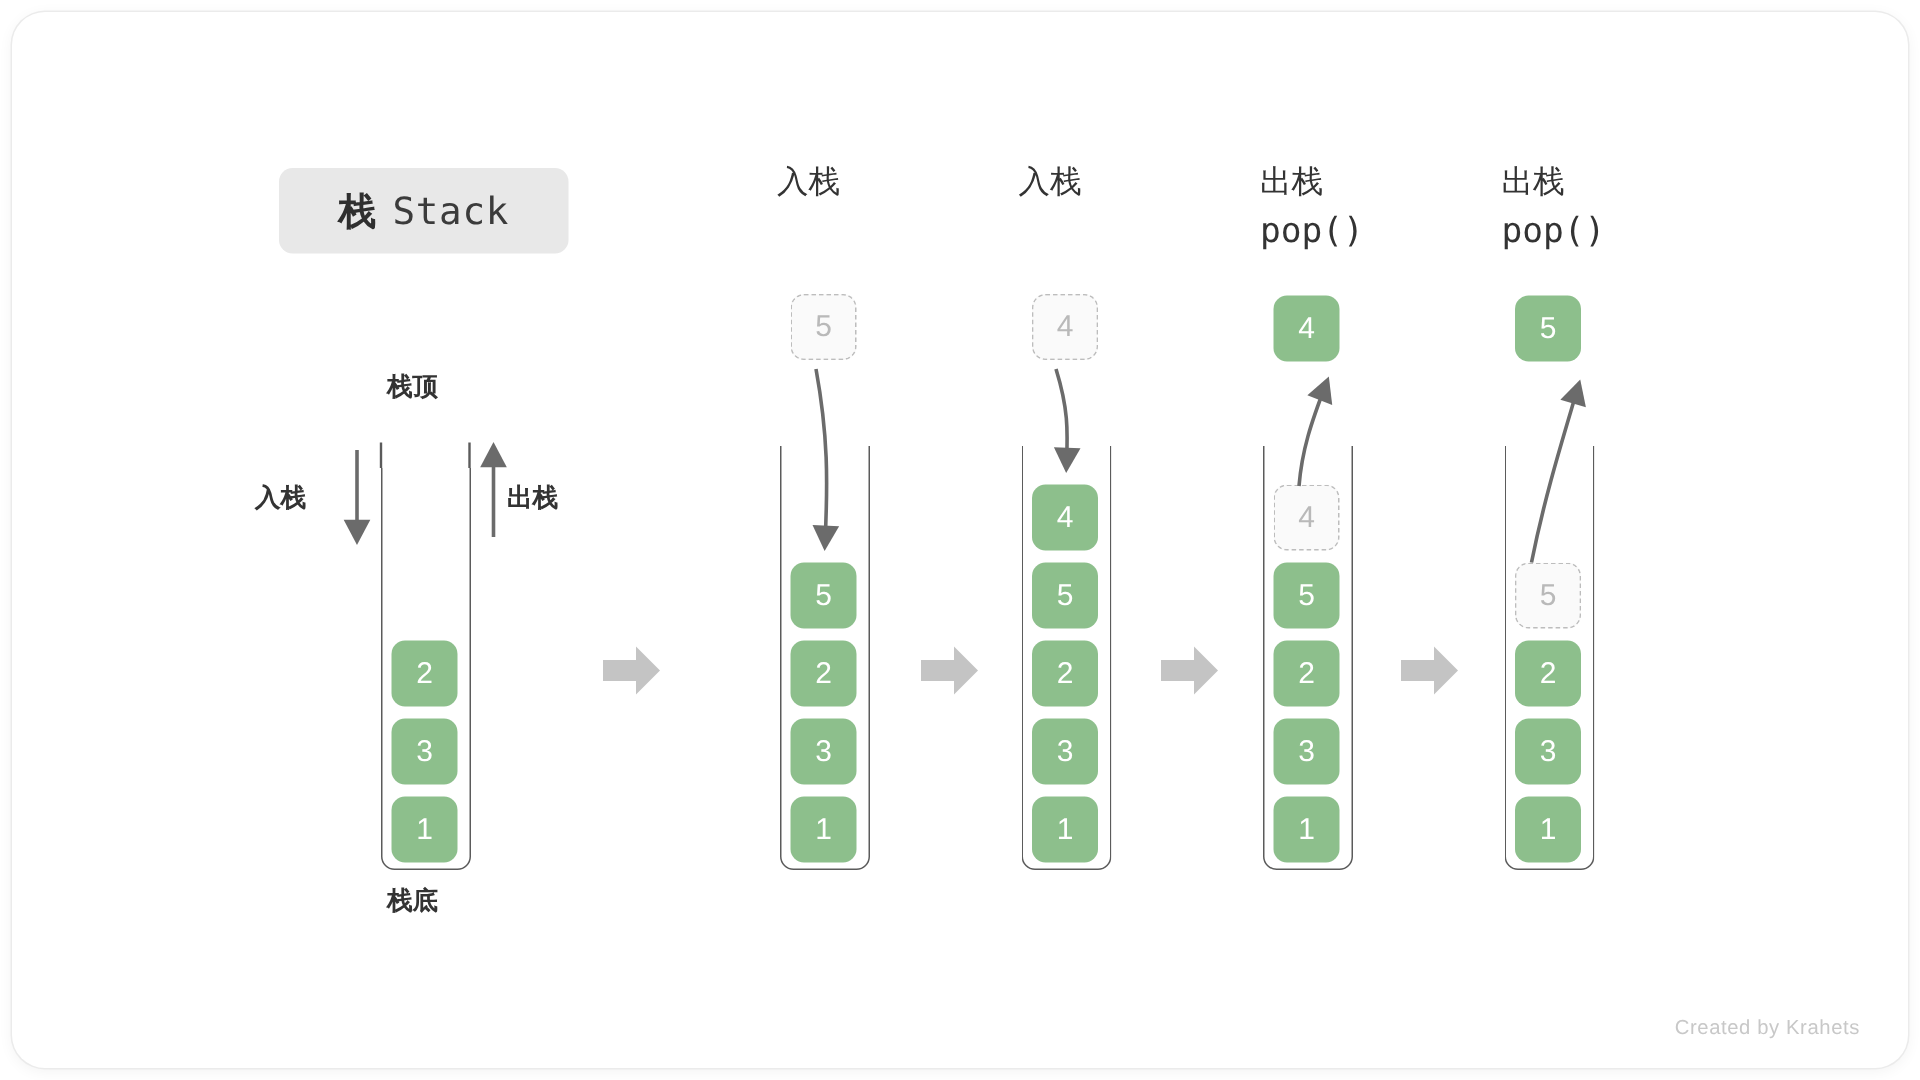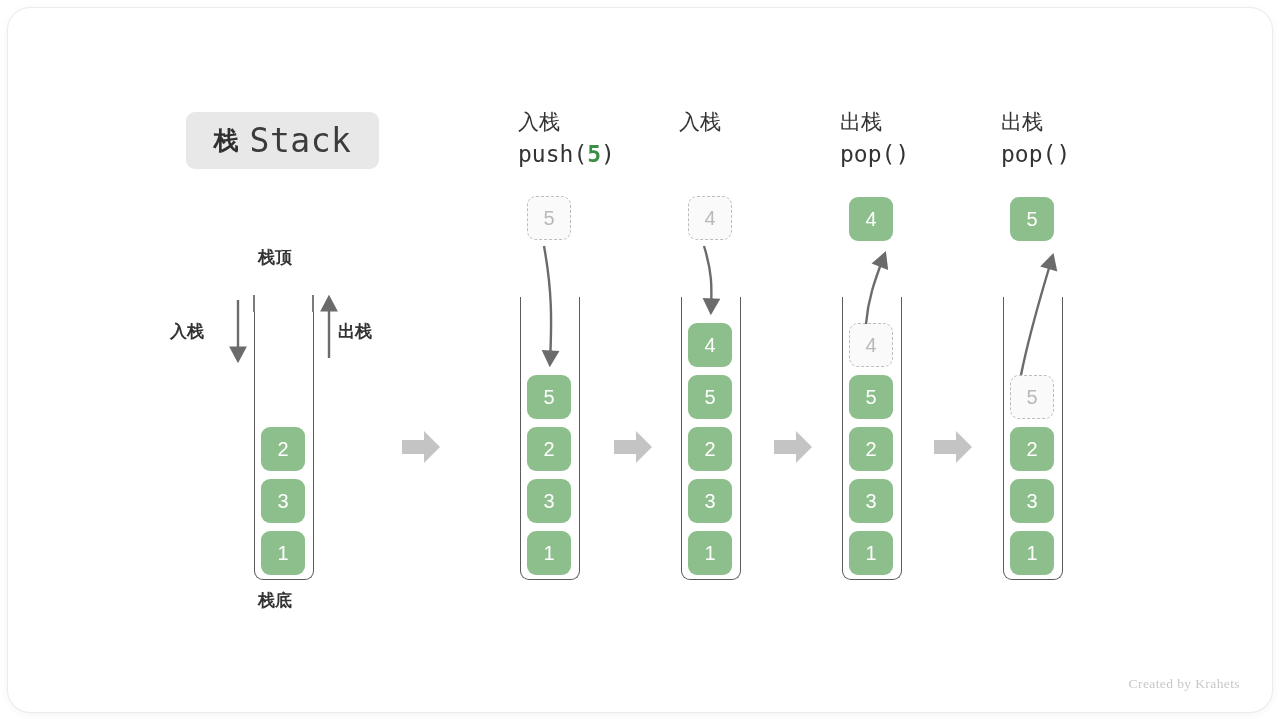--- a/index.html
+++ b/index.html
@@ -46,21 +46,21 @@
     gap: 10px;
   }
   .title-cn {
     font-size: 25px;
     font-weight: bold;
     color: #2f2f2f;
     letter-spacing: 1px;
   }
   .title-en {
     font-family: "DejaVu Sans Mono", monospace;
-    font-size: 33px;
+    font-size: 25px;
     color: #3b3b3b;
     letter-spacing: 0.5px;
   }
 
   
   .cn-label {
     position: absolute;
     font-size: 17px;
     font-weight: bold;
     color: #333333;
@@ -139,21 +139,21 @@
     top: 0;
     width: 1280px;
     height: 720px;
     pointer-events: none;
   }
 
   .footer {
     position: absolute;
     right: 40px;
     bottom: 28px;
-    font-family: Liberation Serif, serif;
+    font-family: Liberation Sans, sans-serif;
     font-size: 13.5px;
     color: #c8c8c8;
     letter-spacing: 0.4px;
   }
 </style>
 </head>
 <body>
 
 <div id="canvas">
   <div class="card"></div>
@@ -168,21 +168,20 @@
   <div class="cn-label" style="left:338px; top:320px;">出栈</div>
   <div class="cn-label" style="left:258px; top:589px;">栈底</div>
 
   <div id="dynamic">
       <div class="stack-box" style="left: 254px; top: 312px; height: 268px;"></div>
       <div class="cell filled" style="left: 261px; top: 427px;">2</div>
       <div class="cell filled" style="left: 261px; top: 479px;">3</div>
       <div class="cell filled" style="left: 261px; top: 531px;">1</div>
       <div class="op-head" style="left: 518px; top: 107px;">
         <div class="op-cn">入栈</div>
-        <div class="op-code"><span>push(</span><span class="num">5</span><span>)</span></div>
       </div>
       <div class="cell ghost" style="left: 527px; top: 196px;">5</div>
       <div class="stack-box" style="left: 520px; top: 297px; height: 283px;"></div>
       <div class="cell filled" style="left: 527px; top: 375px;">5</div>
       <div class="cell filled" style="left: 527px; top: 427px;">2</div>
       <div class="cell filled" style="left: 527px; top: 479px;">3</div>
       <div class="cell filled" style="left: 527px; top: 531px;">1</div>
       <div class="step-arrow" style="left: 400px; top: 427px;"><svg width="42" height="40" viewBox="0 0 42 40">
           <path d="M2,13 L24,13 L24,4 L40,20 L24,36 L24,27 L2,27 Z" fill="#c4c4c4"></path>
         </svg></div>

